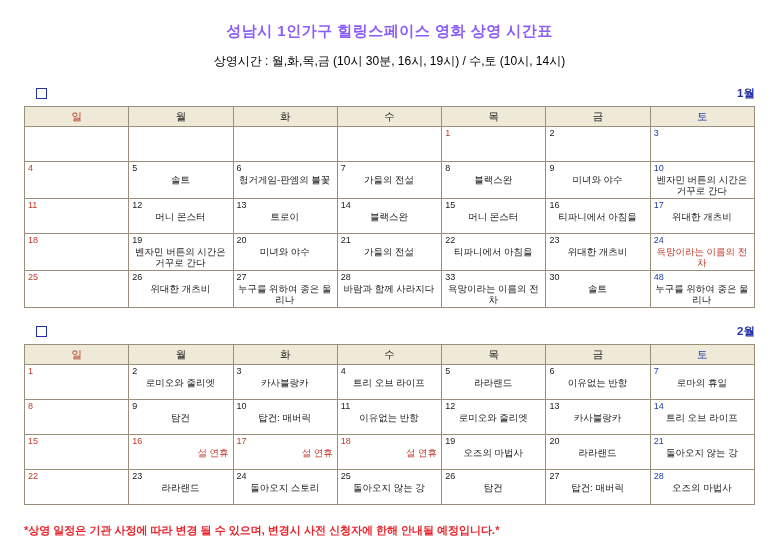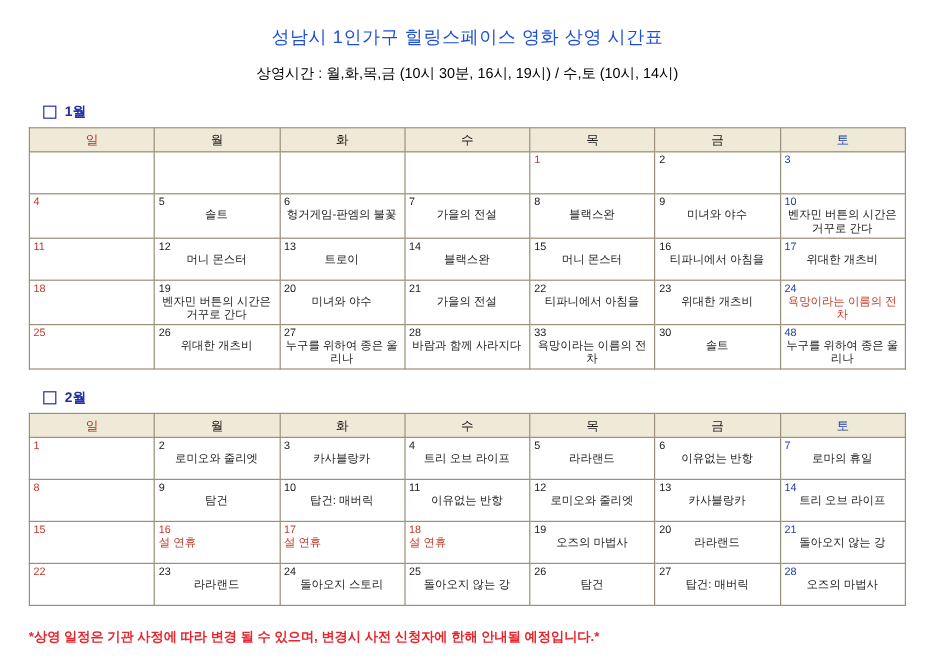--- a/index.html
+++ b/index.html
@@ -17,38 +17,39 @@
   .page {
     position: relative;
     width: 779px;
     height: 551px;
     box-sizing: border-box;
     padding: 0 24px;
   }
   .doc-title {
     text-align: center;
     font-size: 15px;
-    font-weight: normal;
+    font-weight: bold;
     letter-spacing: 0.5px;
     margin-top: 22px;
-    color: #1d4ed8;
+    color: #8b5cf6;
   }
   .doc-subtitle {
     text-align: center;
     font-size: 12px;
     margin-top: 12px;
     color: #000;
   }
   .month-head {
     display: flex;
     align-items: center;
     gap: 7px;
     margin-top: 16px;
     margin-bottom: 5px;
     padding-left: 12px;
+    justify-content: space-between;
   }
   .month-head .box {
     width: 9px;
     height: 9px;
     border: 1px solid #2330a8;
     display: inline-block;
   }
   .month-head .label {
     font-size: 11.5px;
     font-weight: bold;
@@ -96,21 +97,21 @@
   .film {
     display: block;
     text-align: center;
     font-size: 9.5px;
     line-height: 11px;
     color: #1a1a1a;
     padding-right: 1px;
   }
   .film.hol {
     color: #c0392b;
-    text-align: left;
+    text-align: right;
   }
   .film.satred {
     color: #c0392b;
   }
   .footnote {
     text-align: left;
     font-size: 11px;
     font-weight: bold;
     color: #e8252c;
     margin-top: 18px;

